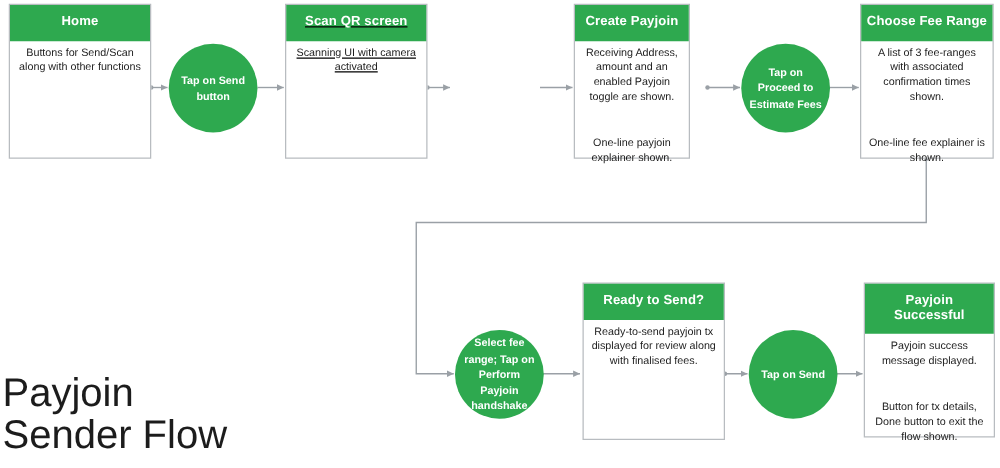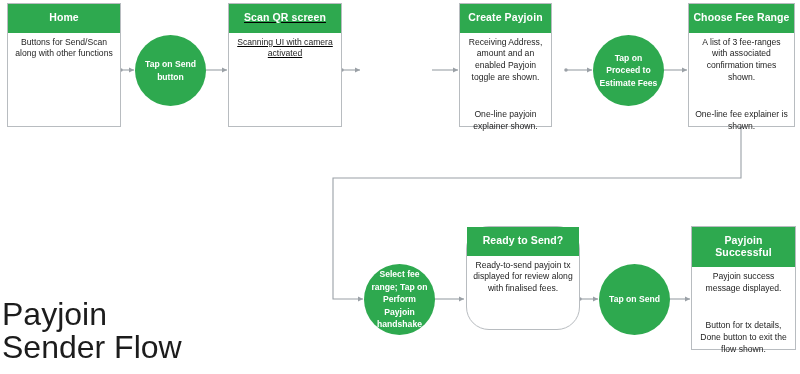--- a/index.html
+++ b/index.html
@@ -169,21 +169,21 @@
     <div class="node-body">
       <div class="node-line">A list of 3 fee-ranges with associated confirmation times shown.</div>
       <div class="node-line">One-line fee explainer is shown.</div>
     </div>
   </div>
 
   <div class="node-circle" style="left:364px; top:264px; width:71px; height:71px;">
     <div class="circle-label">Select fee range; Tap on Perform Payjoin handshake</div>
   </div>
 
-  <div class="node-box" style="left:466px; top:226px; width:114px; height:104px;border-radius:23px;">
+  <div class="node-box" style="left:466px; top:226px; width:114px; height:126px;">
     <div class="node-header">Ready to Send?</div>
     <div class="node-body">
       <div class="node-line">Ready-to-send payjoin tx displayed for review along with finalised fees.</div>
     </div>
   </div>
 
   <div class="node-circle" style="left:599px; top:264px; width:71px; height:71px;">
     <div class="circle-label">Tap on Send</div>
   </div>
 

